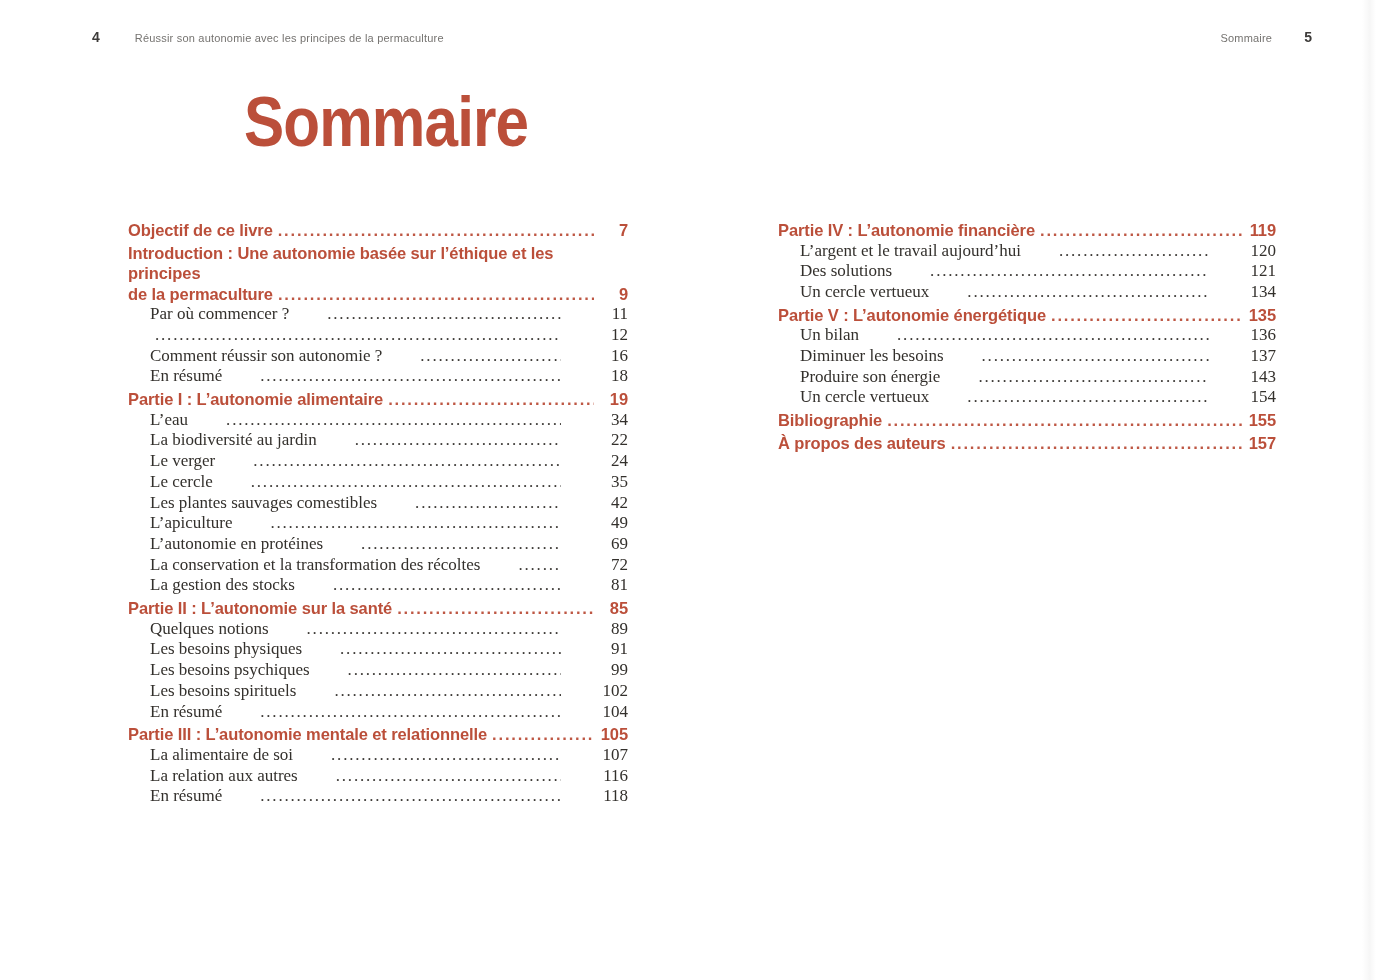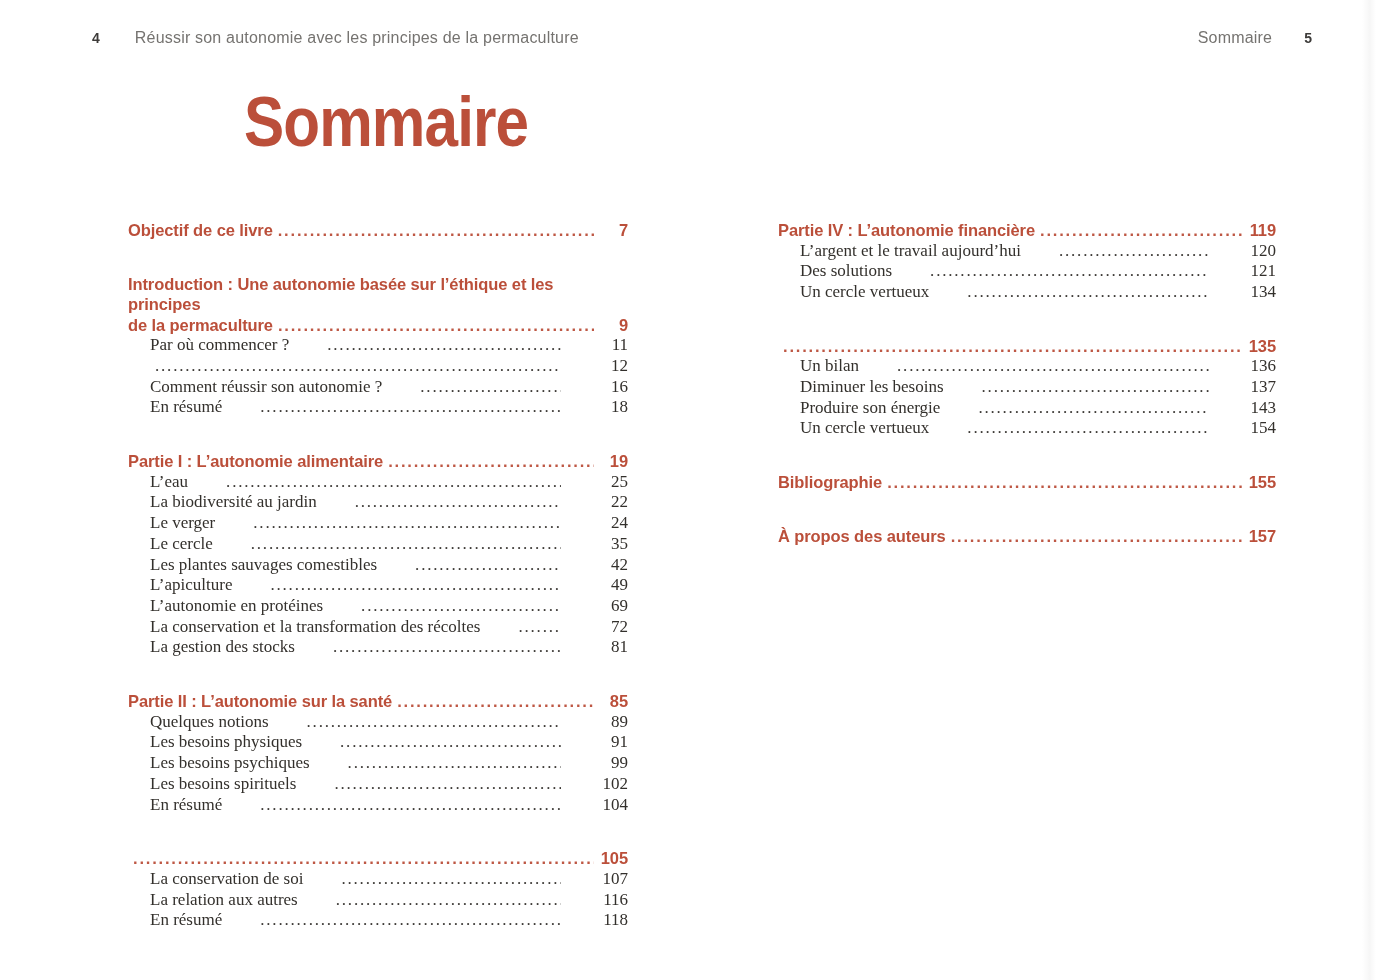--- a/index.html
+++ b/index.html
@@ -15,21 +15,21 @@
   }
   .page-edge{
     position:absolute;top:0;bottom:0;right:24px;width:14px;
     background:linear-gradient(90deg,rgba(0,0,0,0) 0%,rgba(0,0,0,0.035) 55%,rgba(0,0,0,0) 100%);
     pointer-events:none;
   }
   
   .header-left{position:absolute;top:29px;left:92px;display:flex;align-items:baseline;gap:35px;}
   .header-right{position:absolute;top:29px;right:88px;display:flex;align-items:baseline;gap:32px;}
   .folio{font-weight:700;font-size:14px;color:var(--folio);}
-  .running{font-size:16px;color:var(--gray);letter-spacing:0.2px;}
+  .running{font-size:11px;color:var(--gray);letter-spacing:0.2px;}
   
   .big-title{
     position:absolute;left:244px;top:82px;
     font-weight:700;font-size:70px;line-height:80px;color:var(--red);
     letter-spacing:-1px;transform:scaleX(0.86);transform-origin:left top;
     font-family:"Liberation Sans",sans-serif;
   }
   
   .toc{position:absolute;left:128px;top:220px;width:1148px;display:flex;gap:150px;}
   .toc-col{display:block;}
@@ -39,21 +39,21 @@
   .toc-pre{display:block;}
   .part{
     font-family:"Liberation Sans",sans-serif;font-weight:700;
     font-size:16.5px;line-height:20.6px;color:var(--red);letter-spacing:-0.1px;
   }
   .sub{
     font-family:"Liberation Serif",serif;
     font-size:17px;line-height:20.7px;color:var(--ink);
   }
   .sub.toc-row{padding-left:22px;gap:33px;}
-  .group-gap{margin-top:33px;}
+  .group-gap{margin-top:2px;}
   .toc-label{flex:0 1 auto;white-space:nowrap;}
   .leader{
     flex:1 1 auto;overflow:hidden;white-space:nowrap;
     margin:0 6px 0 5px;letter-spacing:1.8px;opacity:0.95;
   }
   .pagenum{flex:0 0 auto;min-width:28px;text-align:right;}
 </style>
 </head>
 <body>
 
@@ -104,21 +104,21 @@
           <span class="pagenum">18</span>
         </div>
         <div class="toc-row part group-gap">
           <span class="toc-label">Partie I : L’autonomie alimentaire</span>
           <span class="leader">............................................................................................................................................................................................................................</span>
           <span class="pagenum">19</span>
         </div>
         <div class="toc-row sub">
           <span class="toc-label">L’eau</span>
           <span class="leader">............................................................................................................................................................................................................................</span>
-          <span class="pagenum">25</span>
+          <span class="pagenum">34</span>
         </div>
         <div class="toc-row sub">
           <span class="toc-label">La biodiversité au jardin</span>
           <span class="leader">............................................................................................................................................................................................................................</span>
           <span class="pagenum">22</span>
         </div>
         <div class="toc-row sub">
           <span class="toc-label">Le verger</span>
           <span class="leader">............................................................................................................................................................................................................................</span>
           <span class="pagenum">24</span>
@@ -177,25 +177,26 @@
           <span class="toc-label">Les besoins spirituels</span>
           <span class="leader">............................................................................................................................................................................................................................</span>
           <span class="pagenum">102</span>
         </div>
         <div class="toc-row sub">
           <span class="toc-label">En résumé</span>
           <span class="leader">............................................................................................................................................................................................................................</span>
           <span class="pagenum">104</span>
         </div>
         <div class="toc-row part group-gap">
+          <span class="toc-label">Partie III : L’autonomie mentale et relationnelle</span>
           <span class="leader">............................................................................................................................................................................................................................</span>
           <span class="pagenum">105</span>
         </div>
         <div class="toc-row sub">
-          <span class="toc-label">La conservation de soi</span>
+          <span class="toc-label">La alimentaire de soi</span>
           <span class="leader">............................................................................................................................................................................................................................</span>
           <span class="pagenum">107</span>
         </div>
         <div class="toc-row sub">
           <span class="toc-label">La relation aux autres</span>
           <span class="leader">............................................................................................................................................................................................................................</span>
           <span class="pagenum">116</span>
         </div>
         <div class="toc-row sub">
           <span class="toc-label">En résumé</span>
@@ -218,20 +219,21 @@
           <span class="toc-label">Des solutions</span>
           <span class="leader">............................................................................................................................................................................................................................</span>
           <span class="pagenum">121</span>
         </div>
         <div class="toc-row sub">
           <span class="toc-label">Un cercle vertueux</span>
           <span class="leader">............................................................................................................................................................................................................................</span>
           <span class="pagenum">134</span>
         </div>
         <div class="toc-row part group-gap">
+          <span class="toc-label">Partie V : L’autonomie énergétique</span>
           <span class="leader">............................................................................................................................................................................................................................</span>
           <span class="pagenum">135</span>
         </div>
         <div class="toc-row sub">
           <span class="toc-label">Un bilan</span>
           <span class="leader">............................................................................................................................................................................................................................</span>
           <span class="pagenum">136</span>
         </div>
         <div class="toc-row sub">
           <span class="toc-label">Diminuer les besoins</span>

